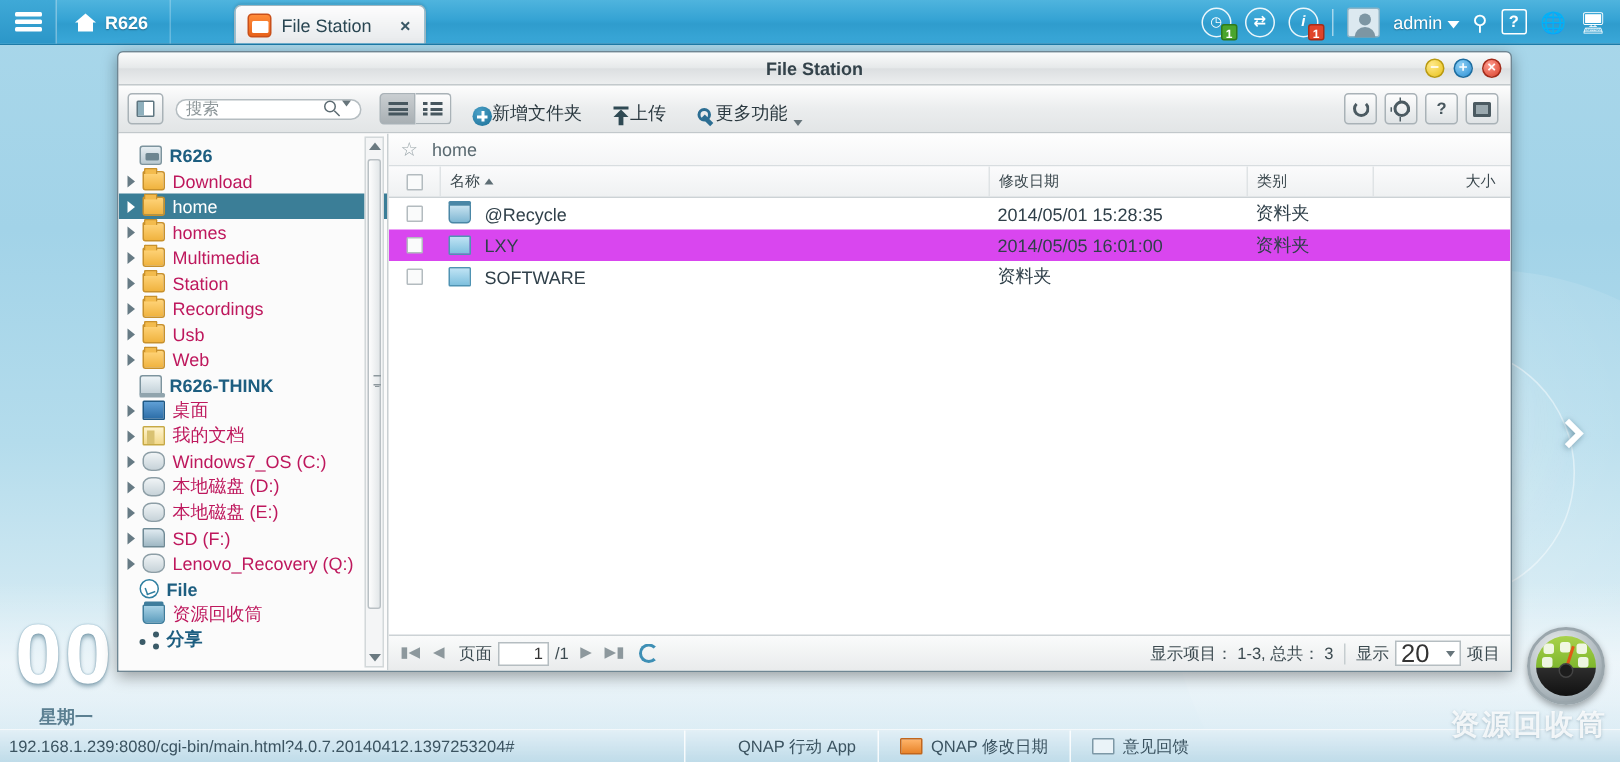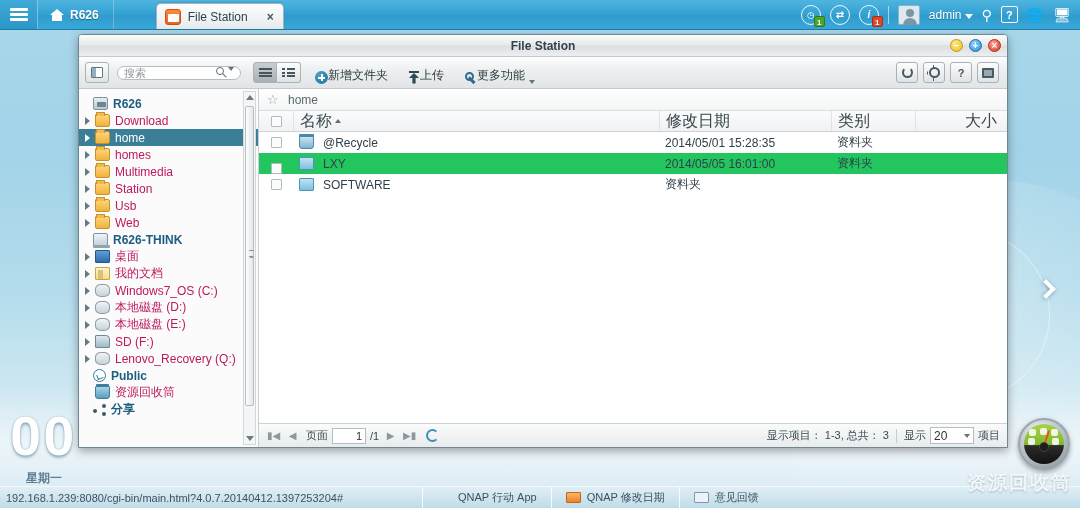--- a/index.html
+++ b/index.html
@@ -470,21 +470,21 @@
   .star-glyph {
     width: 13px; height: 13px; color: #9aa5aa; font-size: 13px; line-height: 13px;
     cursor: pointer;
   }
   #crumb-text { font-size: 12px; color: #5a6a71; cursor:pointer; }
 
   #table-head {
     height: 21px; display:flex; align-items:center;
     background: linear-gradient(180deg, #fbfbfc, #eff1f2);
     border-bottom: 1px solid #ccd2d5;
-    font-size: 16px; color: #3a474d;
+    font-size: 10px; color: #3a474d;
   }
   .col-check { width: 34px; display:flex;align-items:center;justify-content:center; }
   .chk {
     width: 11px; height: 11px; border: 1px solid #b3bbbf; background: #fafbfb;
     border-radius: 1px; cursor: pointer;
   }
   .col-name { width: 366px; display:flex;align-items:center; gap:3px; padding-left: 6px;
     border-left: 1px solid #dfe3e5; height: 100%; }
   .col-date { width: 172px; padding-left: 6px; display:flex;align-items:center;
     border-left: 1px solid #dfe3e5; height:100%; }
@@ -494,21 +494,21 @@
     border-left: 1px solid #dfe3e5; height:100%; }
   .sort-asc {
     width:0;height:0;border-left:3px solid transparent;border-right:3px solid transparent;
     border-bottom:4px solid #5d6d74;
   }
   #table-body { flex: 1; overflow: hidden; background: #fff; }
   .file-row {
     height: 21px; display:flex; align-items:center; font-size:12px; color:#30404a;
     cursor: pointer;
   }
-  .file-row.alt { background: #22c55e; align-items: flex-end; }
+  .file-row.alt { background: #d946ef; }
   .file-row .col-name, .file-row .col-date, .file-row .col-type, .file-row .col-size { border-left:none; }
   .file-icon { width:15px;height:13px;margin-right:6px;flex:none;position:relative; }
   .fi-folder {
     background: linear-gradient(180deg, #bfe3f4, #7ec0de);
     border:1px solid #4f93b3; border-radius:1px;
   }
   .fi-recycle {
     background: linear-gradient(180deg, #c8e3f0, #7fb7d3);
     border:1px solid #4a87a6; border-radius: 1px 1px 3px 3px;
   }
@@ -536,35 +536,35 @@
   }
   #pg-total { color:#3c4a50; }
   .refresh-small {
     width:13px;height:13px;border:2px solid #3e8fb5;border-radius:50%;
     border-right-color:transparent; margin-left:5px; cursor:pointer;
   }
   #status-right { margin-left:auto; display:flex;align-items:center;gap:4px; }
   #per-page {
     width: 44px; height: 17px; border:1px solid #b5bdc1; background:#fff;
     display:flex;align-items:center;justify-content:space-between;padding:0 3px;
-    font-size:12px;color:#333;cursor:pointer;
+    font-size:17px;color:#333;cursor:pointer;
   }
   #per-page .mini-caret { margin-left:0; }
   .vdiv { width:1px;height:14px;background:#c6cdd0;margin:0 3px; }
 
   
   #taskbar {
     position: absolute; left: 0; bottom: 0; width: 1080px; height: 22px;
     background: linear-gradient(180deg, rgba(226,239,246,0.92), rgba(190,219,233,0.95));
     border-top: 1px solid rgba(255,255,255,0.8);
     display:flex; align-items:center;
     font-size: 11px; color: #3b5360;
   }
   #status-url { padding-left: 6px; color:#3b5360; font-size:11px; white-space:nowrap; }
-  #taskbar-items { display:flex; align-items:center; margin-left: 79px; }
+  #taskbar-items { display:flex; align-items:center; margin-left: 113px; }
   .tb-item {
     display:flex;align-items:center;gap:6px; padding: 0 14px; height:22px;
     border-left: 1px solid rgba(255,255,255,0.85);
     cursor:pointer; white-space:nowrap;
   }
   .tb-item-ic { width:15px;height:11px;border:1px solid #7d98a6;background:#eaf3f8;border-radius:1px; }
   .tb-item-ic.orange { background: linear-gradient(180deg,#ffb46a,#e8842a); border-color:#c2661c; }
   #watermark {
     position:absolute; right: 8px; bottom: 12px;
     font-size: 19px; font-weight: bold; letter-spacing: 2px;
@@ -738,20 +738,25 @@
               <span>Multimedia</span>
             </div>
             <div class="tree-row indent-1">
               <span class="arrow"></span>
               <span class="ic ic-folder"></span>
               <span>Station</span>
             </div>
             <div class="tree-row indent-1">
               <span class="arrow"></span>
               <span class="ic ic-folder"></span>
+              <span>Recordings</span>
+            </div>
+            <div class="tree-row indent-1">
+              <span class="arrow"></span>
+              <span class="ic ic-folder"></span>
               <span>Usb</span>
             </div>
             <div class="tree-row indent-1">
               <span class="arrow"></span>
               <span class="ic ic-folder"></span>
               <span>Web</span>
             </div>
             <div class="tree-row root">
               <span class="arrow hidden"></span>
               <span class="ic ic-pc"></span>
@@ -788,21 +793,21 @@
               <span>SD (F:)</span>
             </div>
             <div class="tree-row indent-1">
               <span class="arrow"></span>
               <span class="ic ic-drive"></span>
               <span>Lenovo_Recovery (Q:)</span>
             </div>
             <div class="tree-row root">
               <span class="arrow hidden"></span>
               <span class="ic ic-qsync"></span>
-              <span>Public</span>
+              <span>File</span>
             </div>
             <div class="tree-row indent-1">
               <span class="arrow hidden"></span>
               <span class="ic ic-recyclebin"></span>
               <span>资源回收筒</span>
             </div>
             <div class="tree-row root">
               <span class="arrow hidden"></span>
               <span class="ic ic-share"></span>
               <span>分享</span>

